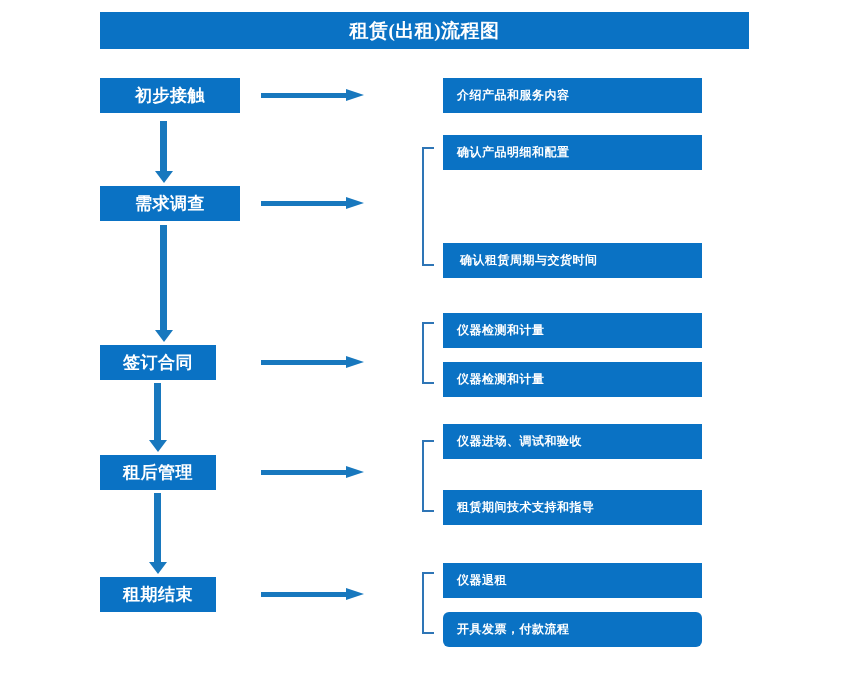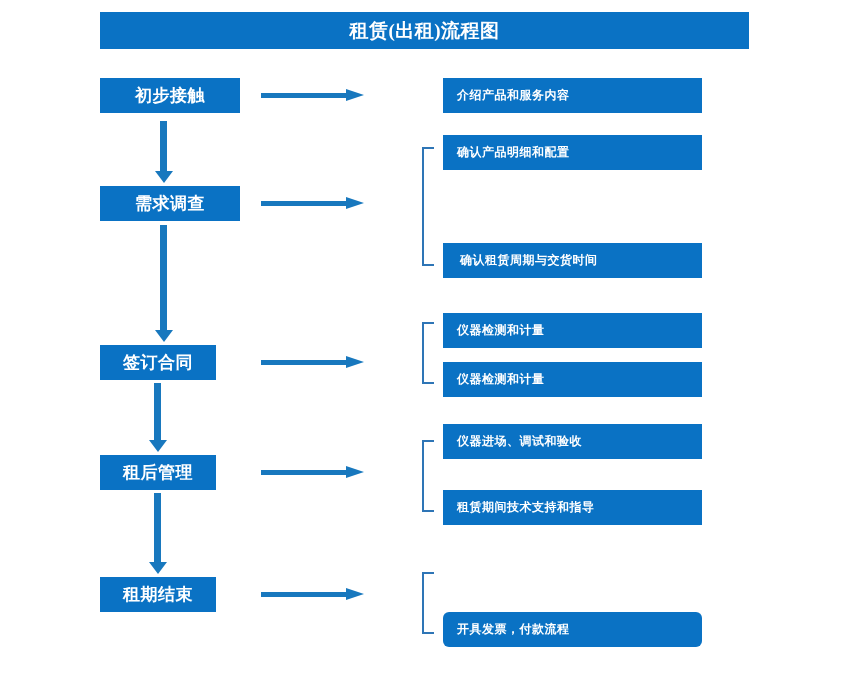--- a/index.html
+++ b/index.html
@@ -181,16 +181,17 @@
   <div class="box detail-box" style="top:243px;padding-left:17px;">确认租赁周期与交货时间</div>
 
   <div class="box detail-box" style="top:313px;">仪器检测和计量</div>
 
   <div class="box detail-box" style="top:362px;">仪器检测和计量</div>
 
   <div class="box detail-box" style="top:424px;">仪器进场、调试和验收</div>
 
   <div class="box detail-box" style="top:490px;">租赁期间技术支持和指导</div>
 
+  <div class="box detail-box" style="top:563px;">仪器退租</div>
 
   <div class="box detail-box" style="top:612px;border-radius:6px;">开具发票，付款流程</div>
 
 </div>
 
 </body></html>

